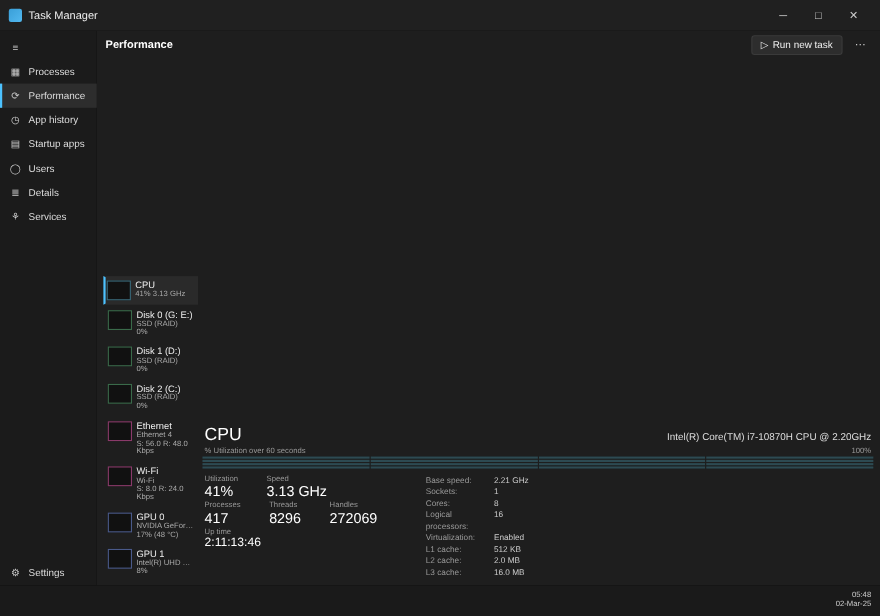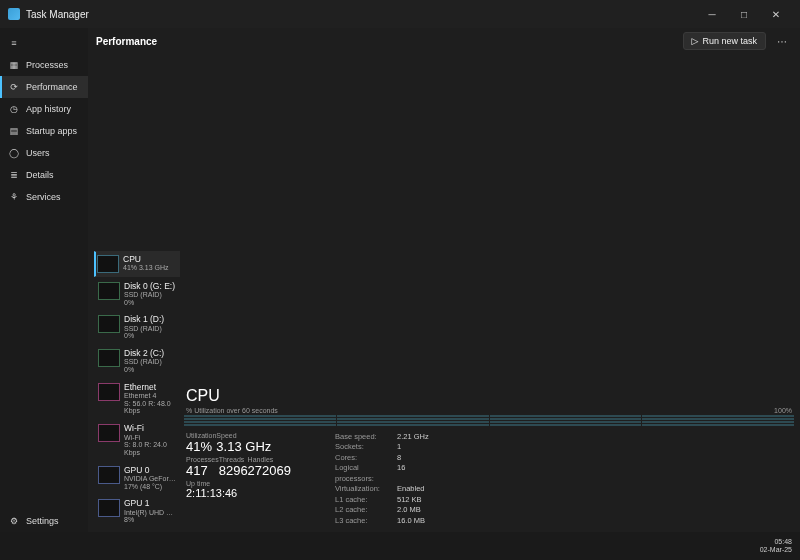--- a/index.html
+++ b/index.html
@@ -39,21 +39,21 @@
 .detail-head h2 { font-size:16px; font-weight:400; }
 .detail-head .model { margin-left:auto; font-size:9px; color:#ddd; }
 .chart-label-row { display:flex; font-size:7px; color:#999; padding:0 2px 1px 2px; }
 .chart-label-row .r { margin-left:auto; }
 .grid { flex:1; display:grid; grid-template-columns:repeat(4,1fr); grid-template-rows:repeat(4,1fr); gap:1px; }
 .core { border:1px solid #2d4a52; background:#141414; position:relative; overflow:hidden; }
 .core svg { position:absolute; inset:0; width:100%; height:100%; }
 .stats { padding:6px 2px 2px 2px; display:flex; gap:28px; font-size:7px; color:#ccc; }
 .stats .col .lbl { color:#999; font-size:7px; }
 .stats .col .big { font-size:13px; color:#fff; font-weight:400; }
-.stats .col .row { display:flex; gap:0; }
+.stats .col .row { display:flex; gap:26px; }
 .stats .kv { display:flex; gap:4px; font-size:7.5px; line-height:1.4;padding-left:16px; }
 .stats .kv .k { color:#999; width:58px; }
 .taskbar { position:absolute; bottom:0; left:0; right:0; height:28px; background:#1a1a1a; display:flex; align-items:center; justify-content:flex-end; padding:0 8px; }
 .taskbar .clock { text-align:right; font-size:7px; color:#ccc; line-height:1.2; }
 </style>
 </head>
 <body>
 
 <div class="titlebar">
   <span class="app-icon"></span>
@@ -182,20 +182,21 @@
               <span class="name">GPU 1</span>
               <span class="sub">Intel(R) UHD …</span>
               <span class="val">8%</span>
             </div>
           </div>
         </div>
 
       <div class="detail">
         <div class="detail-head">
           <h2>CPU</h2>
+          <span class="model">Intel(R) Core(TM) i7-10870H CPU @ 2.20GHz</span>
         </div>
         <div class="chart-label-row">
           <span>% Utilization over 60 seconds</span>
           <span class="r">100%</span>
         </div>
         <div class="grid" id="core-grid">
             <div class="core">
               <svg viewBox="0 0 100 100" preserveAspectRatio="none">
                 <path d="M0,100 L0.0,72.0 L5.3,58.0 L10.5,65.0 L15.8,45.0 L21.1,70.0 L26.3,52.0 L31.6,62.0 L36.8,40.0 L42.1,68.0 L47.4,50.0 L52.6,60.0 L57.9,55.0 L63.2,65.0 L68.4,42.0 L73.7,70.0 L78.9,56.0 L84.2,62.0 L89.5,48.0 L94.7,66.0 L100.0,54.0 L100,100 Z" fill="#1d4a54" opacity="0.6"></path>
                 <path d="M0.0,72.0 5.3,58.0 10.5,65.0 15.8,45.0 21.1,70.0 26.3,52.0 31.6,62.0 36.8,40.0 42.1,68.0 47.4,50.0 52.6,60.0 57.9,55.0 63.2,65.0 68.4,42.0 73.7,70.0 78.9,56.0 84.2,62.0 89.5,48.0 94.7,66.0 100.0,54.0 " fill="none" stroke="#3a9fb8" stroke-width="1.2"></path>

